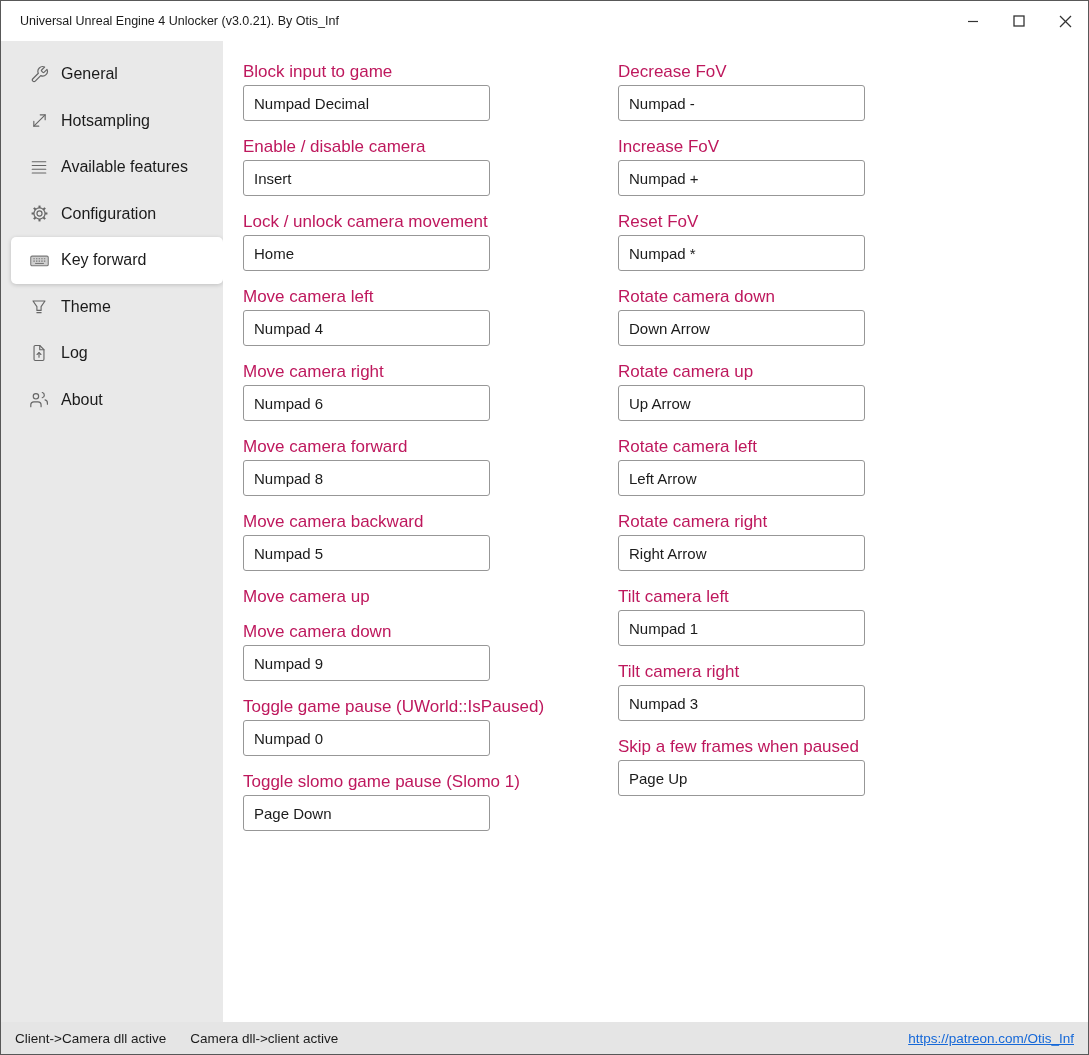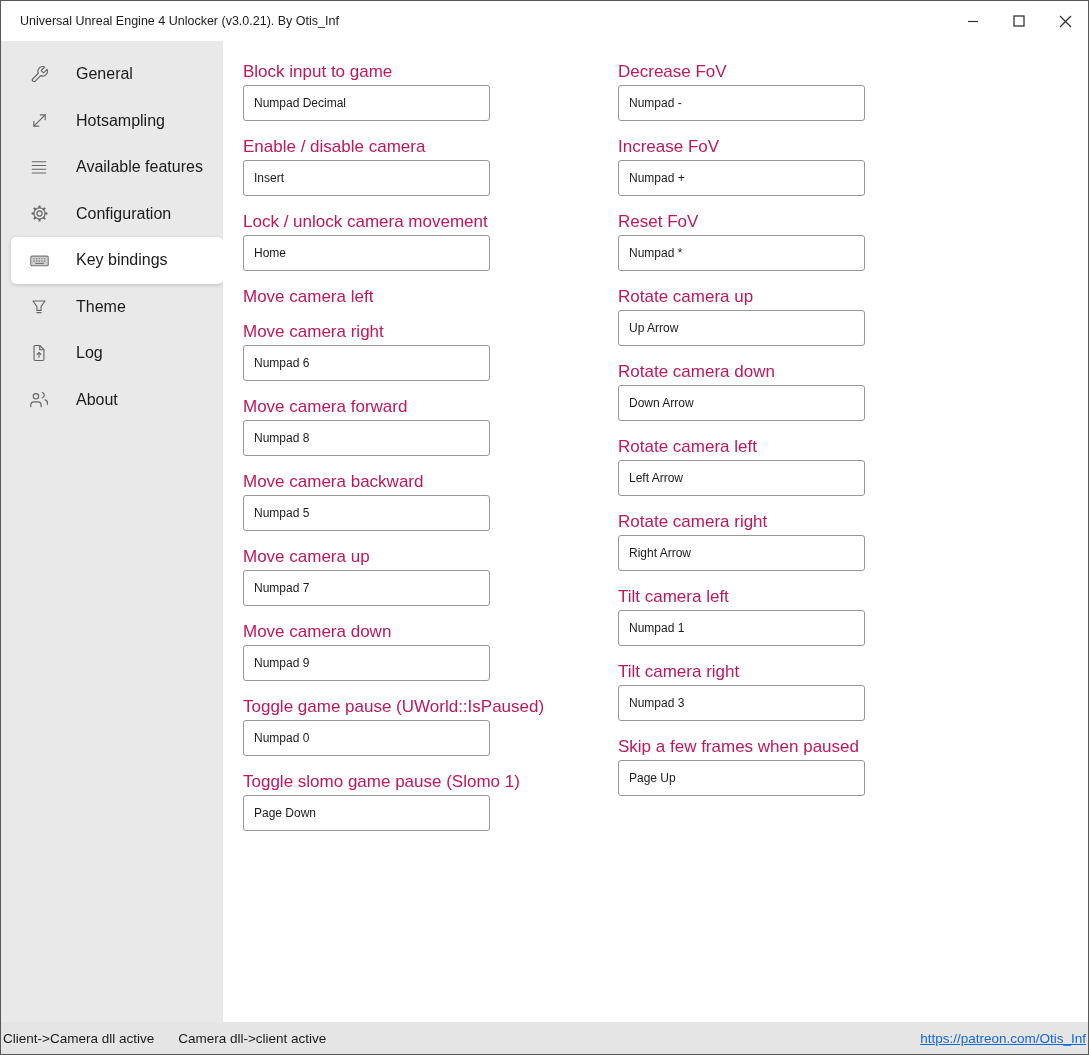--- a/index.html
+++ b/index.html
@@ -42,21 +42,20 @@
     background: #e9e9e9;
     padding-top: 10px;
   }
   .side-item {
     height: 46.5px;
     display: flex; align-items: center;
     padding-left: 27px;
     font-size: 16px;
     color: #1b1b1b;
     cursor: default;
-    gap: 15px;
   }
   .side-item .icon {
     width: 22px; height: 22px;
     display: flex; align-items: center; justify-content: center;
     margin-right: 11px;
     flex: 0 0 auto;
   }
   .side-item.selected {
     margin-left: 10px;
     padding-left: 17px;
@@ -80,32 +79,32 @@
     height: 19px;
     margin-bottom: 4px;
     white-space: nowrap;
   }
   .field-input {
     width: 100%; height: 36px;
     border: 1px solid #979797;
     border-radius: 3px;
     background: #fff;
     font-family: "Liberation Sans", "DejaVu Sans", sans-serif;
-    font-size: 12px;
+    font-size: 15px;
     color: #1b1b1b;
     padding: 0 10px;
     outline: none;
   }
 
   
   .statusbar {
     position: absolute; left: 0; right: 0; bottom: 0; height: 32px;
     background: #e5e5e5;
     display: flex; align-items: center;
-    padding: 0 2px;
+    padding: 0 14px;
     font-size: 13.5px;
     color: #1b1b1b;
   }
   .status-item { margin-right: 24px; white-space: nowrap; }
   .status-link {
     margin-left: auto;
     color: #1568d8;
     text-decoration: underline;
     white-space: nowrap;
     text-align: center;
@@ -204,21 +203,21 @@
       <span class="icon">
         <svg width="21" height="21" viewBox="0 0 24 24">
           <rect x="2" y="7" width="20" height="11" rx="1.5" fill="#cfcfcf" stroke="#777" stroke-width="1.2"></rect>
           <g stroke="#777" stroke-width="1.2">
             <line x1="5" y1="10" x2="19" y2="10" stroke-dasharray="1.6 1.4"></line>
             <line x1="5" y1="12.7" x2="19" y2="12.7" stroke-dasharray="1.6 1.4"></line>
             <line x1="7" y1="15.4" x2="17" y2="15.4"></line>
           </g>
         </svg>
       </span>
-      <span>Key bindings</span>
+      <span>Key forward</span>
     </div>
 
     <div class="side-item">
       <span class="icon">
         <svg width="18" height="18" viewBox="0 0 24 24" fill="none" stroke="#666" stroke-width="1.5" stroke-linejoin="round">
           <polygon points="4,4 20,4 14.8,11.5 14.8,16.5 9.2,16.5 9.2,11.5"></polygon>
           <line x1="9.2" y1="19.5" x2="14.8" y2="19.5" stroke-linecap="round"></line>
         </svg>
       </span>
       <span>Theme</span>
@@ -260,36 +259,36 @@
       <div class="field">
         <div class="field-label">Enable / disable camera</div>
         <input class="field-input" type="text" value="Insert" style="">
       </div>
       <div class="field">
         <div class="field-label">Lock / unlock camera movement</div>
         <input class="field-input" type="text" value="Home" style="">
       </div>
       <div class="field">
         <div class="field-label">Move camera left</div>
+        <input class="field-input" type="text" value="Numpad 4" style="">
       </div>
       <div class="field">
         <div class="field-label">Move camera right</div>
         <input class="field-input" type="text" value="Numpad 6" style="">
       </div>
       <div class="field">
         <div class="field-label">Move camera forward</div>
         <input class="field-input" type="text" value="Numpad 8" style="">
       </div>
       <div class="field">
         <div class="field-label">Move camera backward</div>
         <input class="field-input" type="text" value="Numpad 5" style="">
       </div>
       <div class="field">
         <div class="field-label">Move camera up</div>
-        <input class="field-input" type="text" value="Numpad 7" style="">
       </div>
       <div class="field">
         <div class="field-label">Move camera down</div>
         <input class="field-input" type="text" value="Numpad 9" style="">
       </div>
       <div class="field">
         <div class="field-label">Toggle game pause (UWorld::IsPaused)</div>
         <input class="field-input" type="text" value="Numpad 0" style="">
       </div>
       <div class="field">
@@ -305,26 +304,26 @@
       </div>
       <div class="field">
         <div class="field-label">Increase FoV</div>
         <input class="field-input" type="text" value="Numpad +" style="">
       </div>
       <div class="field">
         <div class="field-label">Reset FoV</div>
         <input class="field-input" type="text" value="Numpad *" style="">
       </div>
       <div class="field">
+        <div class="field-label">Rotate camera down</div>
+        <input class="field-input" type="text" value="Down Arrow" style="">
+      </div>
+      <div class="field">
         <div class="field-label">Rotate camera up</div>
         <input class="field-input" type="text" value="Up Arrow" style="">
-      </div>
-      <div class="field">
-        <div class="field-label">Rotate camera down</div>
-        <input class="field-input" type="text" value="Down Arrow" style="">
       </div>
       <div class="field">
         <div class="field-label">Rotate camera left</div>
         <input class="field-input" type="text" value="Left Arrow" style="">
       </div>
       <div class="field">
         <div class="field-label">Rotate camera right</div>
         <input class="field-input" type="text" value="Right Arrow" style="">
       </div>
       <div class="field">

